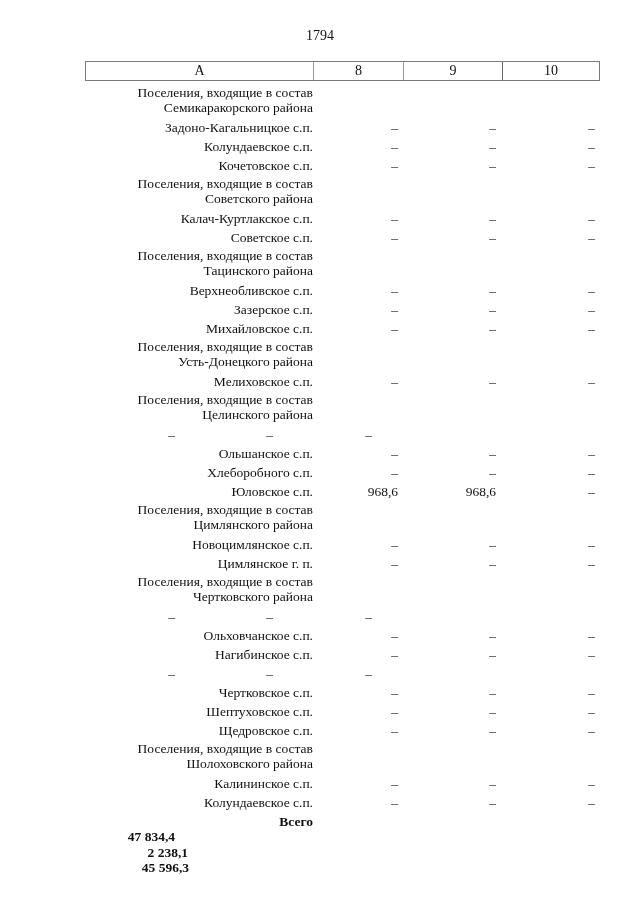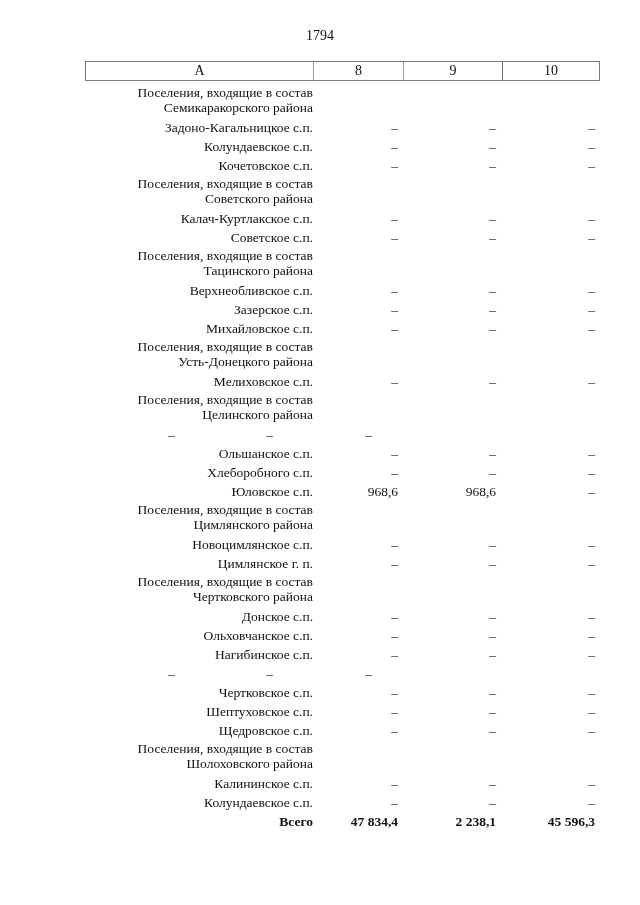--- a/index.html
+++ b/index.html
@@ -79,20 +79,21 @@
     .row .v9 {
       width: 98px;
       text-align: right;
     }
     .row .v10 {
       width: 99px;
       text-align: right;
     }
     .row.total {
       font-weight: bold;
+      flex-direction: column;
     }
   </style>
 </head>
 <body>
 
 <div class="page-number">1794</div>
 
 <div class="header-table">
   <div class="header-cell col-a">А</div>
   <div class="header-cell col-8">8</div>
@@ -233,21 +234,20 @@
       <div class="v10">–</div>
     </div>
     <div class="row group">
       <div class="name">Поселения, входящие в состав
 Чертковского района</div>
       <div class="v8"></div>
       <div class="v9"></div>
       <div class="v10"></div>
     </div>
     <div class="row">
-      <div class="name">Донское с.п.</div>
       <div class="v8">–</div>
       <div class="v9">–</div>
       <div class="v10">–</div>
     </div>
     <div class="row">
       <div class="name">Ольховчанское с.п.</div>
       <div class="v8">–</div>
       <div class="v9">–</div>
       <div class="v10">–</div>
     </div>

